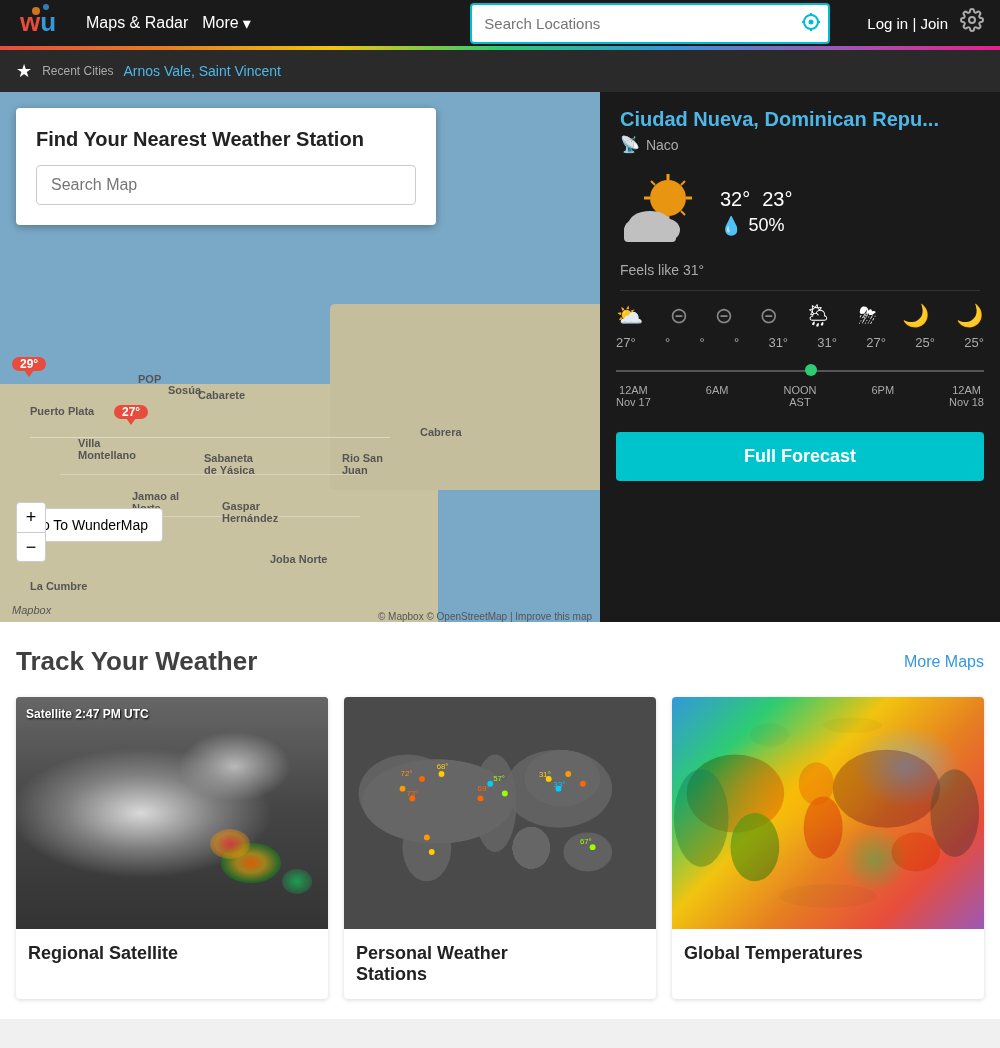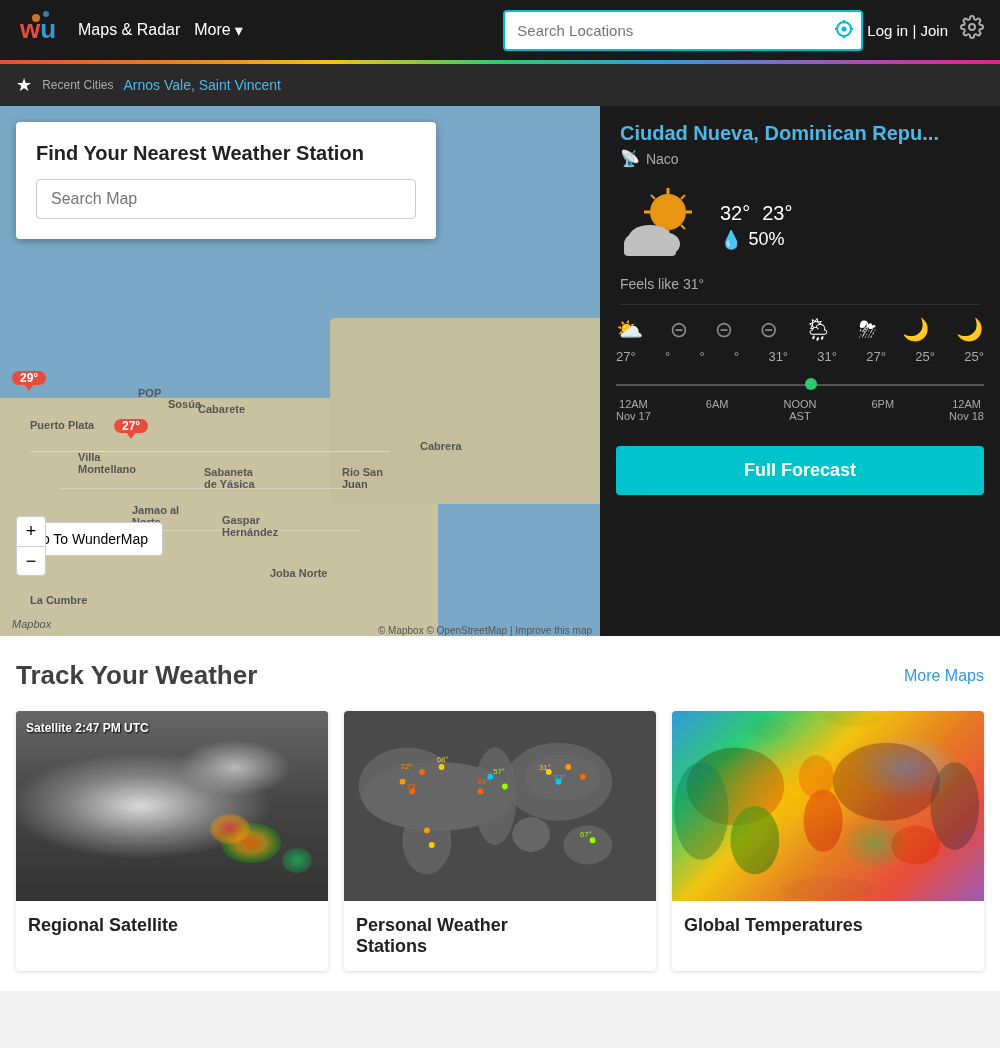--- a/index.html
+++ b/index.html
@@ -4,22 +4,22 @@
   <style>
     * { box-sizing: border-box; margin: 0; padding: 0; }
     body { font-family: Arial, sans-serif; background: #f0f0f0; width: 1000px; }
 
     
     .header {
       background: #1a1a1a;
       display: flex;
       align-items: center;
       padding: 0 16px;
-      height: 60px;
-      gap: 4px;
+      height: 46px;
+      gap: 12px;
     }
     .logo {
       display: flex;
       align-items: center;
       gap: 6px;
     }
     .logo-icon {
       width: 48px;
       height: 48px;
     }
@@ -68,20 +68,21 @@
       background: none;
       border: none;
       padding: 8px;
       cursor: pointer;
       color: #00bcd4;
     }
     .header-right {
       display: flex;
       align-items: center;
       gap: 12px;
+      margin-left: 25px;
     }
     .auth-links {
       color: #fff;
       font-size: 15px;
     }
     .auth-links a { color: #fff; text-decoration: none; }
     .settings-icon {
       color: #aaa;
       font-size: 22px;
       cursor: pointer;
@@ -395,21 +396,21 @@
     .map-card {
       flex: 1;
       background: #fff;
       border-radius: 4px;
       overflow: hidden;
       box-shadow: 0 1px 4px rgba(0,0,0,0.15);
       cursor: pointer;
     }
     .map-card-img {
       width: 100%;
-      height: 190px;
+      height: 232px;
       display: block;
       position: relative;
       overflow: hidden;
     }
     .map-card-label {
       font-size: 18px;
       font-weight: bold;
       color: #222;
       padding: 14px 12px;
     }

